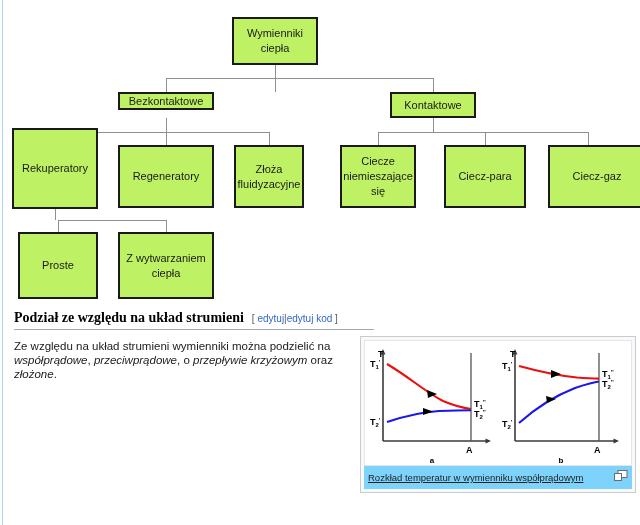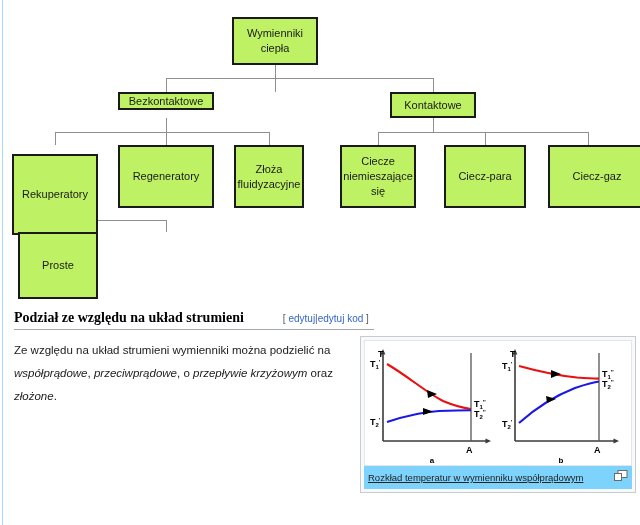--- a/index.html
+++ b/index.html
@@ -60,21 +60,20 @@
     left: 14px;
     top: 310px;
     width: 360px;
   }
   #section-heading-row {
     display: flex;
     align-items: baseline;
     border-bottom: 1px solid #a2a9b1;
     padding-bottom: 3px;
     margin-bottom: 0;
-    gap: 31px;
   }
   #section-heading-text {
     font-size: 14px;
     font-weight: bold;
     font-family: "Liberation Serif", serif;
     color: #000000;
     white-space: nowrap;
   }
   #section-edit-links {
     margin-left: 8px;
@@ -84,21 +83,21 @@
   }
   #section-edit-links .edit-link {
     color: #3366cc;
     text-decoration: none;
   }
   #section-edit-links .pipe { color: #54595d; }
 
   #section-paragraph {
     margin-top: 9px;
     font-size: 11.5px;
-    line-height: 23px;
+    line-height: 14px;
     color: #202122;
     width: 348px;
   }
   #section-paragraph i { font-style: italic; }
 
   
   #figure-thumb {
     position: absolute;
     left: 360px;
     top: 336px;
@@ -188,21 +187,21 @@
   </div>
 
   <div class="node-box" style="left:118px; top:92px; width:96px; height:18px;">
     <span>Bezkontaktowe</span>
   </div>
 
   <div class="node-box" style="left:390px; top:92px; width:86px; height:26px;">
     <span>Kontaktowe</span>
   </div>
 
-  <div class="node-box" style="left:12px; top:154px; width:86px; height:81px;">
+  <div class="node-box" style="left:12px; top:128px; width:86px; height:81px;">
     <span>Rekuperatory</span>
   </div>
 
   <div class="node-box" style="left:118px; top:145px; width:96px; height:63px;">
     <span>Regeneratory</span>
   </div>
 
   <div class="node-box" style="left:234px; top:145px; width:70px; height:63px;">
     <span>Złoża fluidyzacyjne</span>
   </div>
@@ -216,20 +215,23 @@
   </div>
 
   <div class="node-box" style="left:548px; top:145px; width:98px; height:63px;">
     <span>Ciecz-gaz</span>
   </div>
 
   <div class="node-box" style="left:18px; top:232px; width:80px; height:67px;">
     <span>Proste</span>
   </div>
 
+  <div class="node-box" style="left:118px; top:232px; width:96px; height:67px;">
+    <span>Z wytwarzaniem ciepła</span>
+  </div>
 </div>
 
 <div id="section-block">
   <div id="section-heading-row">
     <span id="section-heading-text">Podział ze względu na układ strumieni</span>
     <span id="section-edit-links">[&nbsp;<a class="edit-link" href="#">edytuj</a><span class="pipe">|</span><a class="edit-link" href="#">edytuj kod</a>&nbsp;]</span>
   </div>
 
   <p id="section-paragraph"><span>Ze względu na układ strumieni wymienniki można podzielić na </span><i>współprądowe</i><span>, </span><i>przeciwprądowe</i><span>, o </span><i>przepływie krzyżowym</i><span> oraz </span><i>złożone</i><span>.</span></p>
 </div>

